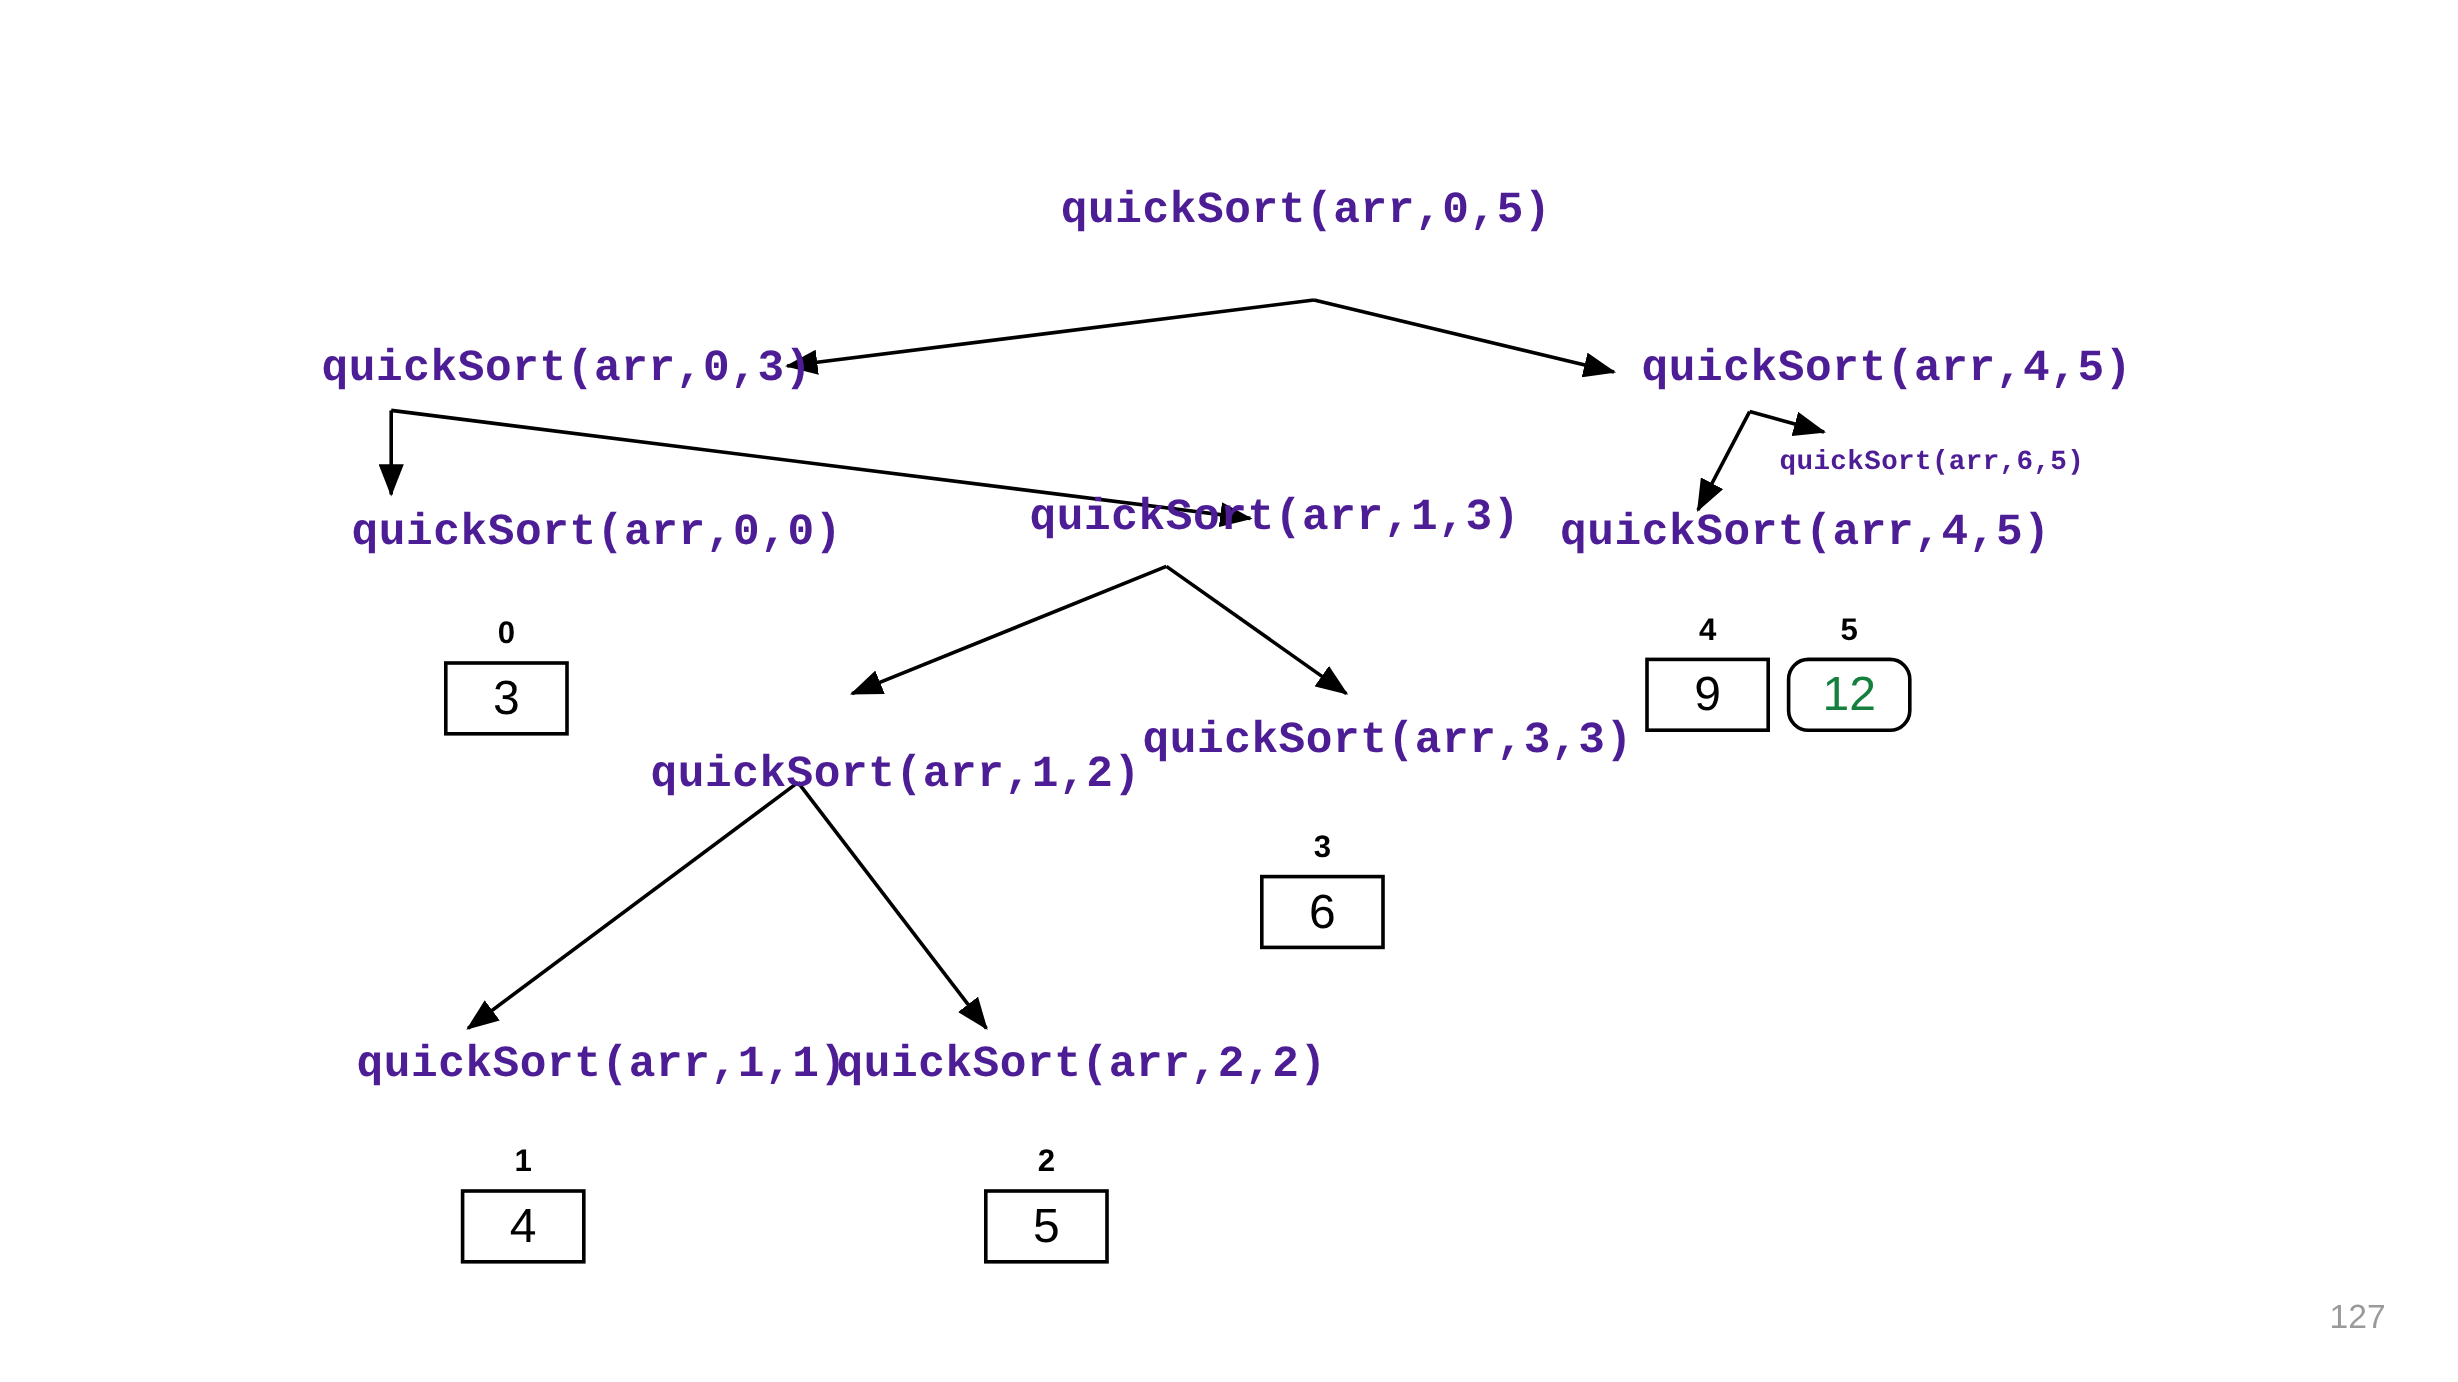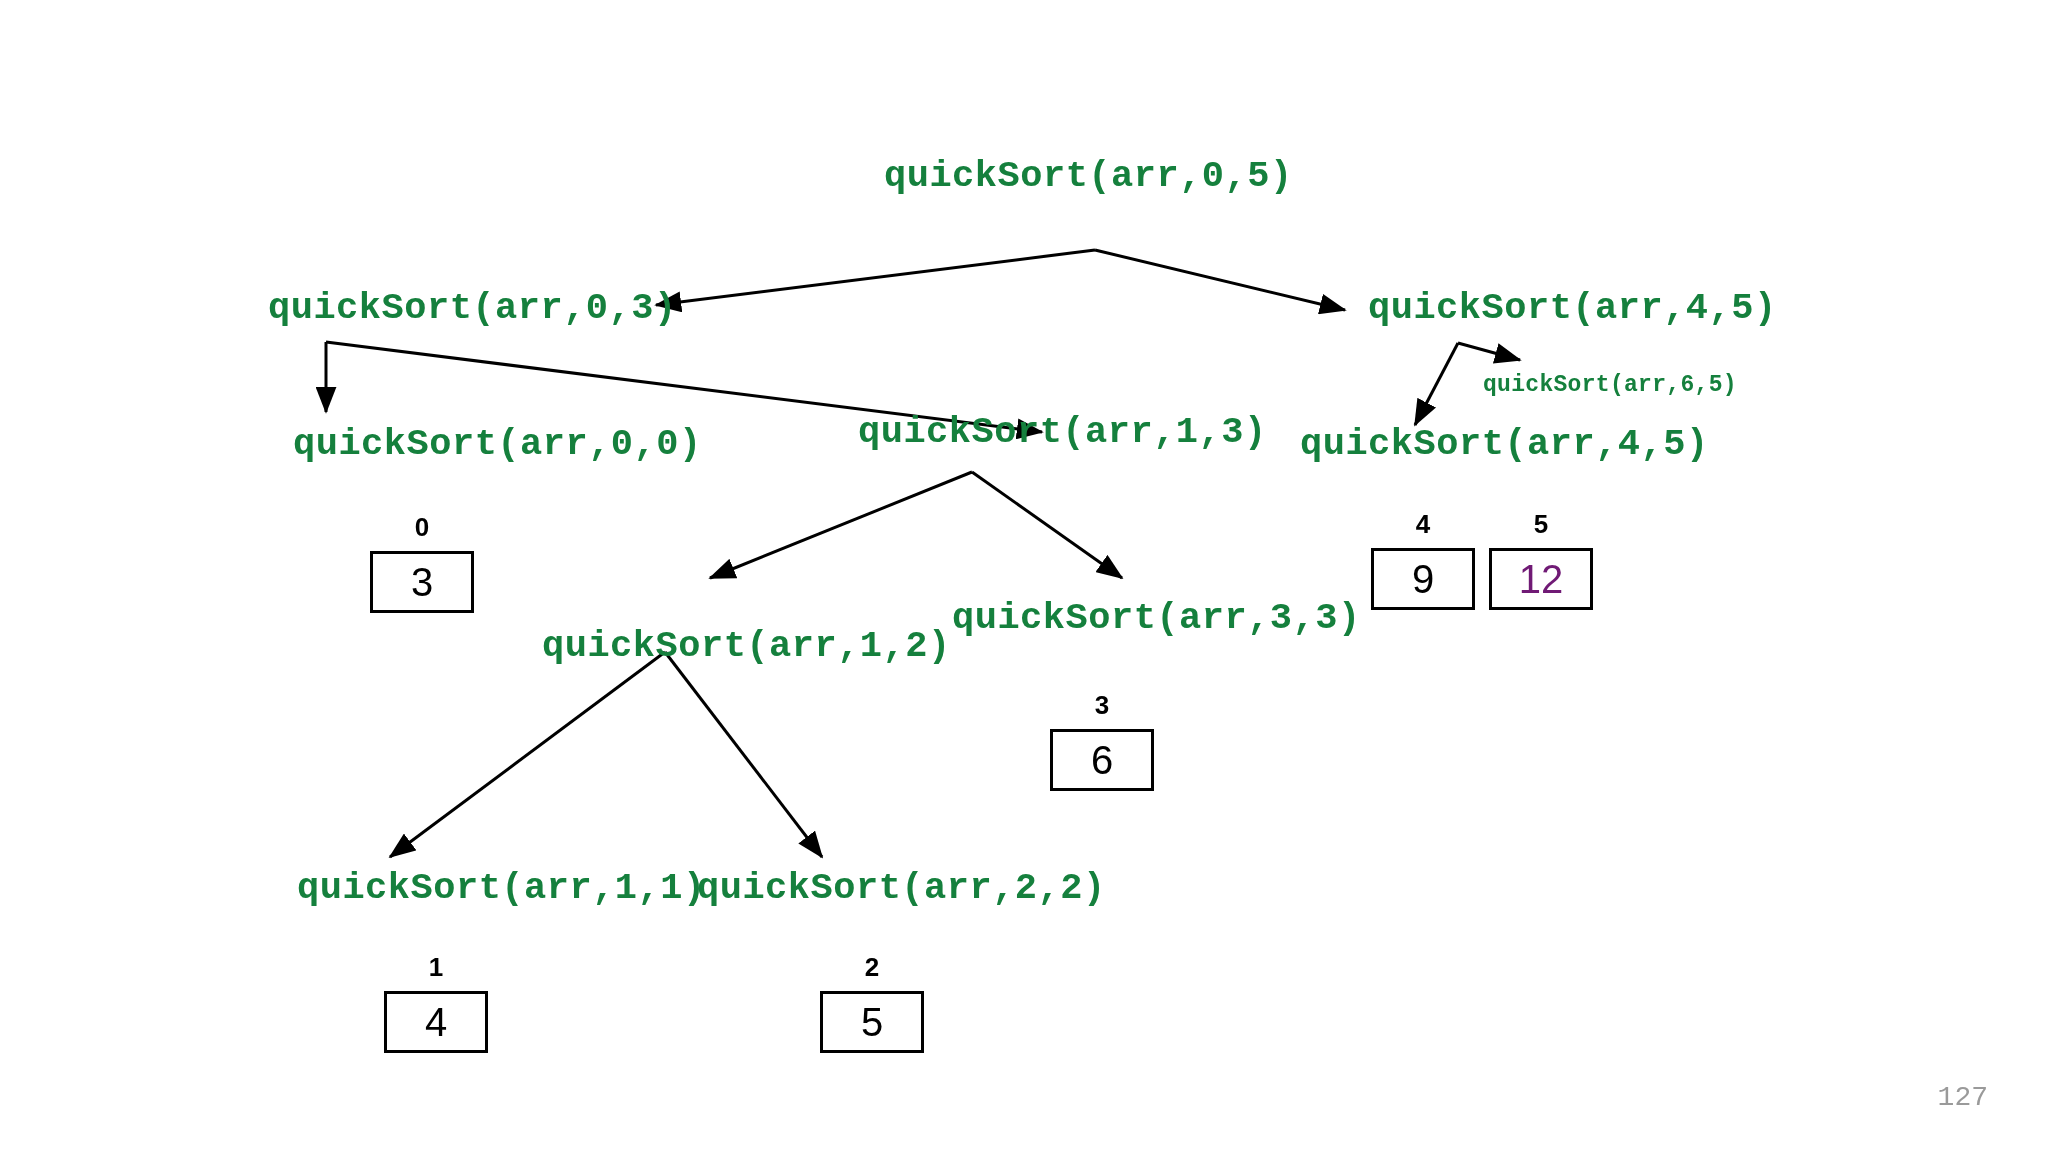--- a/index.html
+++ b/index.html
@@ -20,58 +20,58 @@
     left: 0;
     top: 0;
     width: 2048px;
     height: 1152px;
     pointer-events: none;
   }
   .node {
     position: absolute;
     font-family: "Liberation Mono", monospace;
     font-weight: bold;
-    color: #15803d;
+    color: #4c1d95;
     white-space: nowrap;
     line-height: 1;
   }
   .node.sz-main   { font-size: 37px; letter-spacing: 0.5px; }
   .node.sz-small  { font-size: 23px; letter-spacing: 0.3px; }
 
   .cell {
     position: absolute;
     box-sizing: border-box;
     border: 3px solid #000000;
     background: #ffffff;
     display: flex;
     align-items: center;
     justify-content: center;
     font-family: "Liberation Sans", sans-serif;
     font-size: 40px;
     font-weight: 400;
     color: #000000;
     line-height: 1;
   }
-  .cell.red { color: #701a75; }
+  .cell.red { color: #15803d; border-radius: 18px; }
 
   .cell-index {
     position: absolute;
     font-family: "Liberation Sans", sans-serif;
     font-size: 26px;
     font-weight: bold;
     color: #000000;
     text-align: center;
     line-height: 1;
   }
 
   #page-number {
     position: absolute;
     right: 60px;
     bottom: 40px;
-    font-family: Liberation Mono, monospace;
+    font-family: Liberation Sans, sans-serif;
     font-size: 28px;
     color: #9a9a9a;
     line-height: 1;
   }
 </style>
 </head>
 <body>
 
 <div id="slide">
 

